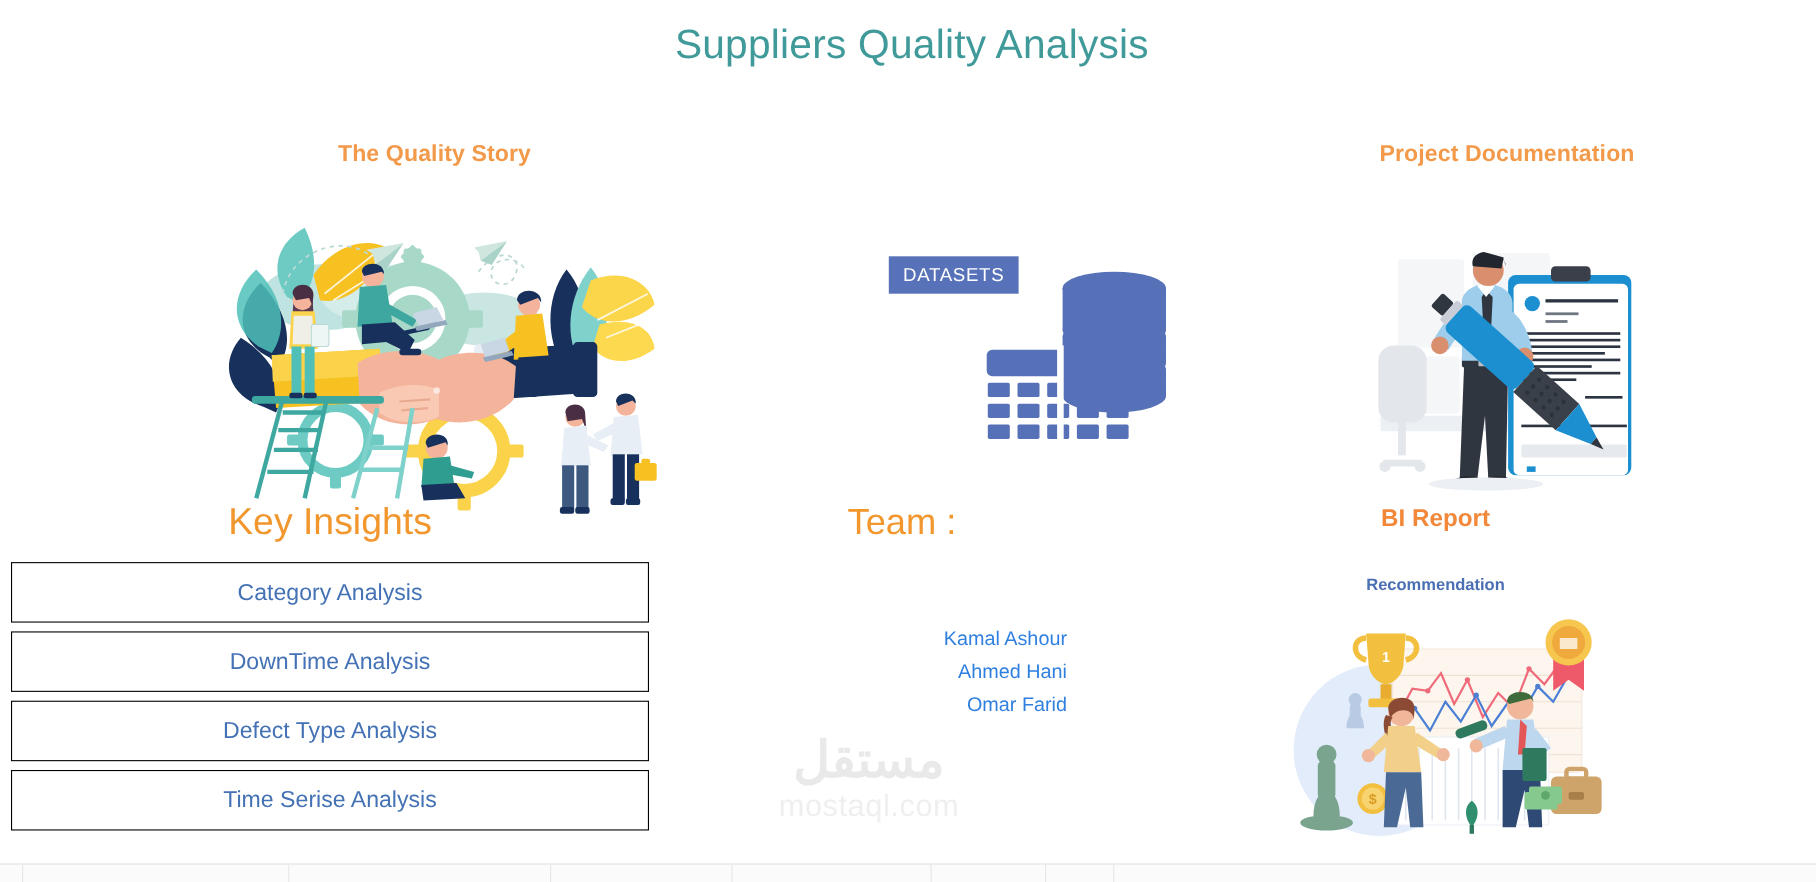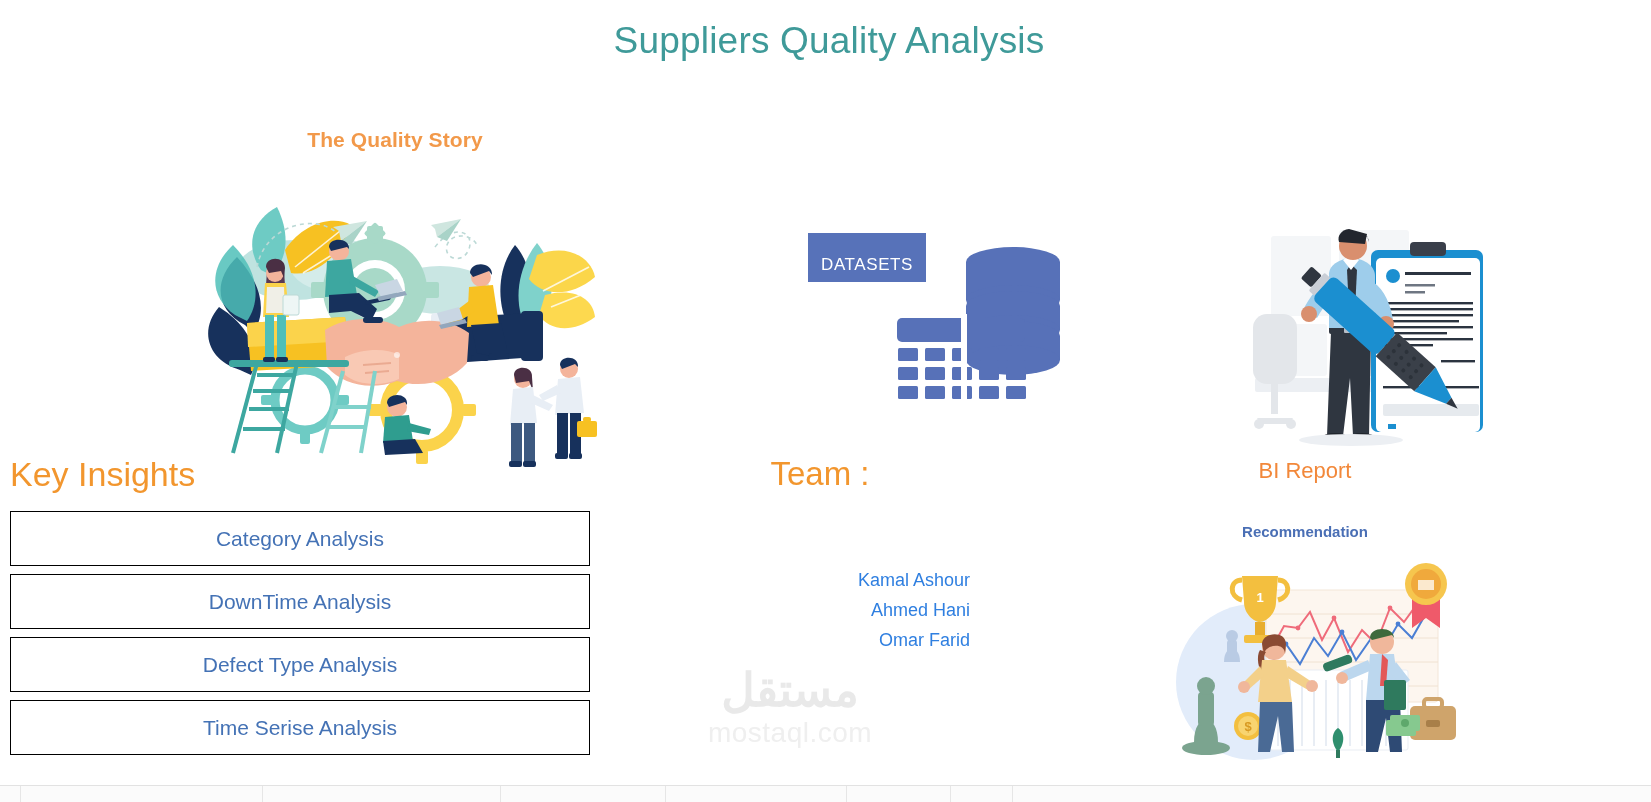--- a/index.html
+++ b/index.html
@@ -17,30 +17,30 @@
   }
 
   
   .col-head{position:absolute;font-size:21px;font-weight:700;color:#f2994a;letter-spacing:.1px;}
   #head-story{left:110px;top:128px;width:570px;text-align:center;}
   #head-dataset{left:810px;top:128px;width:340px;text-align:center;}
   #head-docs{left:1210px;top:128px;width:320px;text-align:center;}
 
   
   #key-insights-title{
-    position:absolute;left:10px;top:455px;width:580px;text-align:left;
+    position:absolute;left:10px;top:455px;width:580px;text-align:center;
     font-size:34px;color:#f2962e;font-weight:400;
   }
   #team-title{
     position:absolute;left:670px;top:455px;width:300px;text-align:center;
     font-size:33px;color:#f2962e;font-weight:400;
   }
   #bi-report-title{
     position:absolute;left:1175px;top:458px;width:260px;text-align:center;
-    font-size:22px;color:#f2883a;font-weight:400;
+    font-size:22px;color:#f2883a;font-weight:700;
   }
   #recommendation-title{
     position:absolute;left:1175px;top:523px;width:260px;text-align:center;
     font-size:15px;color:#4a6fb5;font-weight:700;
   }
 
   
   #insight-list{position:absolute;left:10px;top:511px;width:580px;}
   .insight-btn{
     box-sizing:border-box;width:580px;height:55px;margin-bottom:8px;
@@ -74,34 +74,35 @@
   #bottom-strip{
     position:absolute;left:0;bottom:0;width:1651px;height:16px;
     background:#fbfbfb;border-top:1px solid #e2e2e2;
   }
   #bottom-strip .tick{position:absolute;top:0;width:1px;height:16px;background:#e6e6e6;}
 
   
   #datasets-badge{
     position:absolute;left:808px;top:233px;
     background:#5772b9;color:#ffffff;border-radius:0;
-    padding:22px 13px 7px;font-size:17px;letter-spacing:.6px;
+    padding:7px 13px 7px;font-size:17px;letter-spacing:.6px;
   }
 
   svg{display:block;overflow:visible;}
   .ill{position:absolute;}
 </style>
 </head>
 <body>
 
 <div class="canvas">
 
   <div id="page-title">Suppliers Quality Analysis</div>
 
   <div class="col-head" id="head-story">The Quality Story</div>
+  <div class="col-head" id="head-docs">Project Documentation</div>
 
   <div class="ill" style="left:185px;top:195px;">
     <svg width="420" height="260" viewBox="0 0 420 260">
 
       <ellipse cx="110" cy="75" rx="58" ry="30" fill="#bfe3e0"></ellipse>
       <ellipse cx="150" cy="70" rx="45" ry="27" fill="#d4ecea"></ellipse>
       <ellipse cx="255" cy="95" rx="50" ry="24" fill="#c9e6e3"></ellipse>
 
       <path d="M60 130 C30 115 28 85 52 62 C78 90 82 118 68 138 Z" fill="#17315c"></path>
       <path d="M55 175 C22 165 14 135 34 112 C66 132 76 160 66 180 Z" fill="#17315c"></path>

